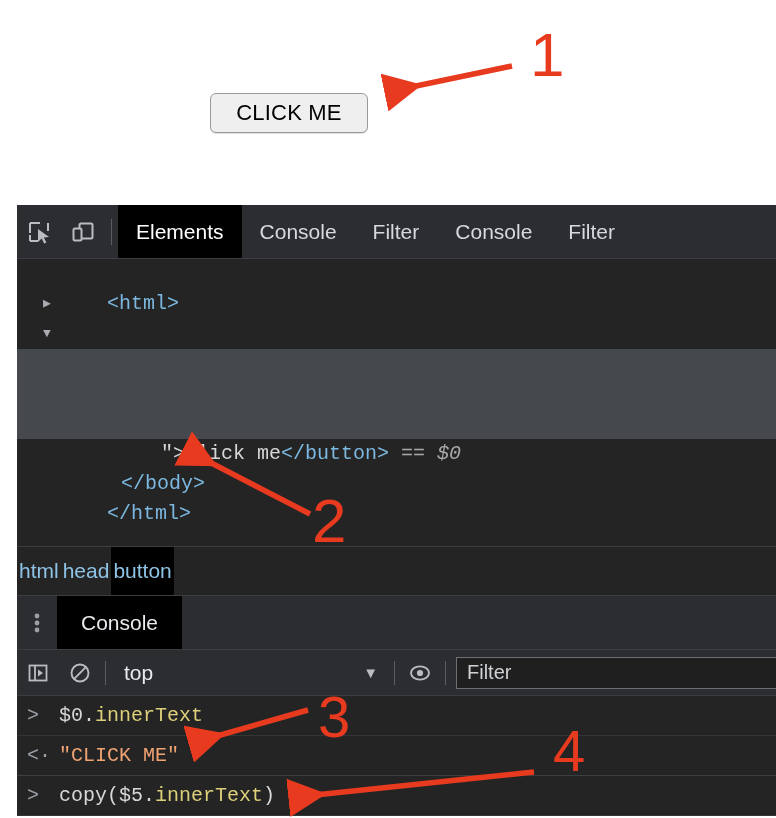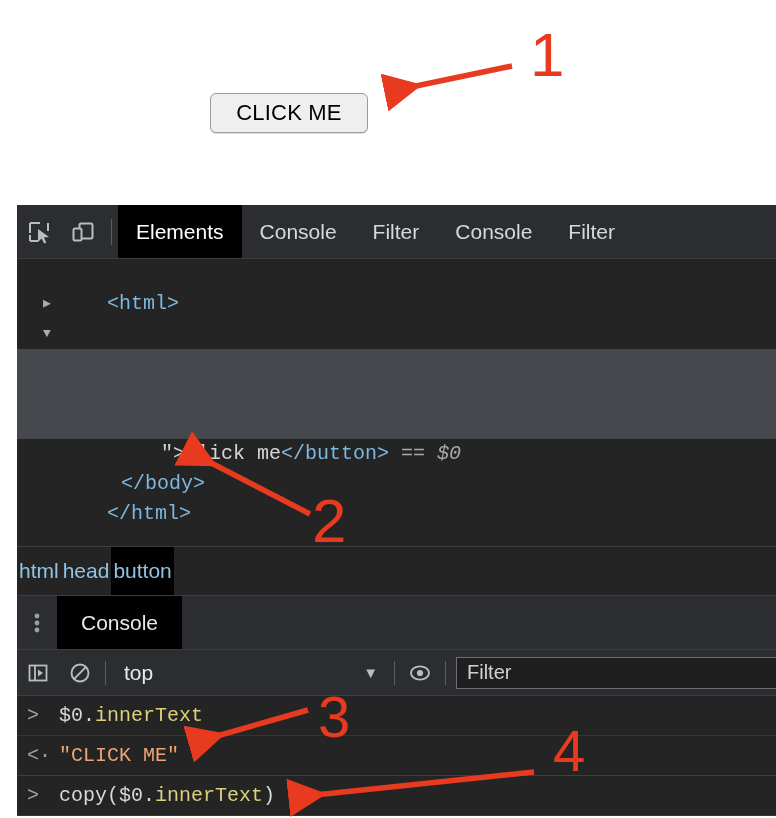--- a/index.html
+++ b/index.html
@@ -408,21 +408,21 @@
       <span class="tok-var">$0.</span><span class="tok-prop">innerText</span>
     </div>
 
     <div class="console-line output">
       <span class="c-prompt reply">&lt;·</span>
       <span class="tok-str">"CLICK ME"</span>
     </div>
 
     <div class="console-line">
       <span class="c-prompt">&gt;</span>
-      <span class="tok-var">copy($0.</span><span class="tok-prop">innerText</span><span class="tok-punct">)</span>
+      <span class="tok-var">copy($5.</span><span class="tok-prop">innerText</span><span class="tok-punct">)</span>
     </div>
 
   </div>
 </div>
 
 <div id="annotations">
   <svg width="776" height="818" viewBox="0 0 776 818" style="position:absolute;left:0;top:0;" aria-hidden="true">
     <defs>
       <marker id="ahead" markerWidth="7" markerHeight="7" refX="5.6" refY="3.5" orient="auto">
         <path d="M7,0 L0,3.5 L7,7 Z" fill="#e73a1f"></path>

